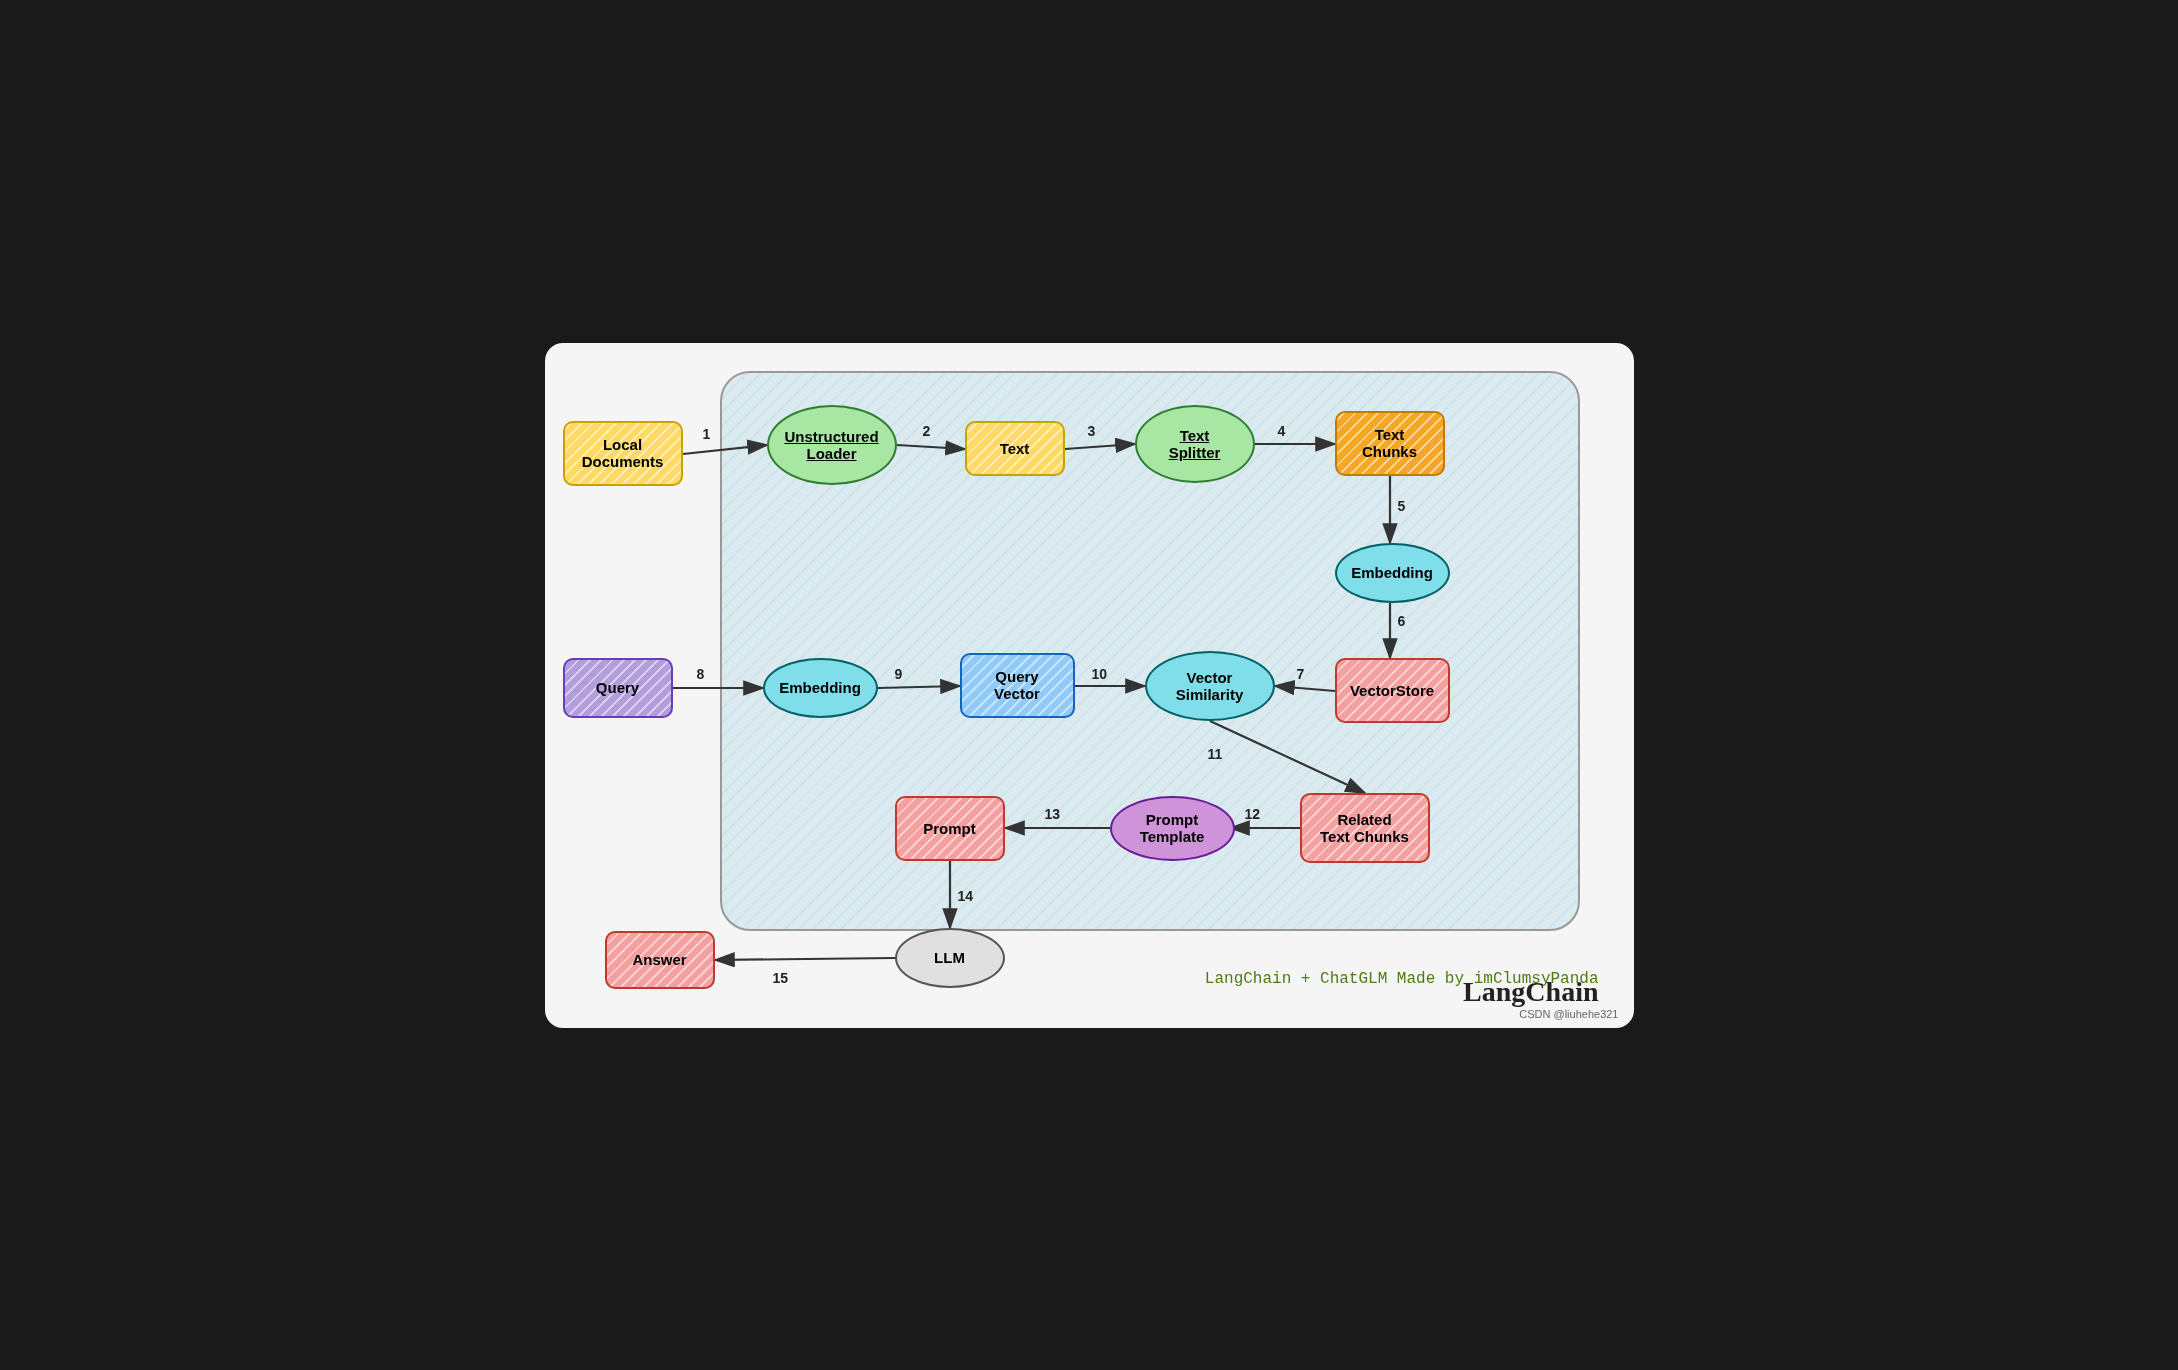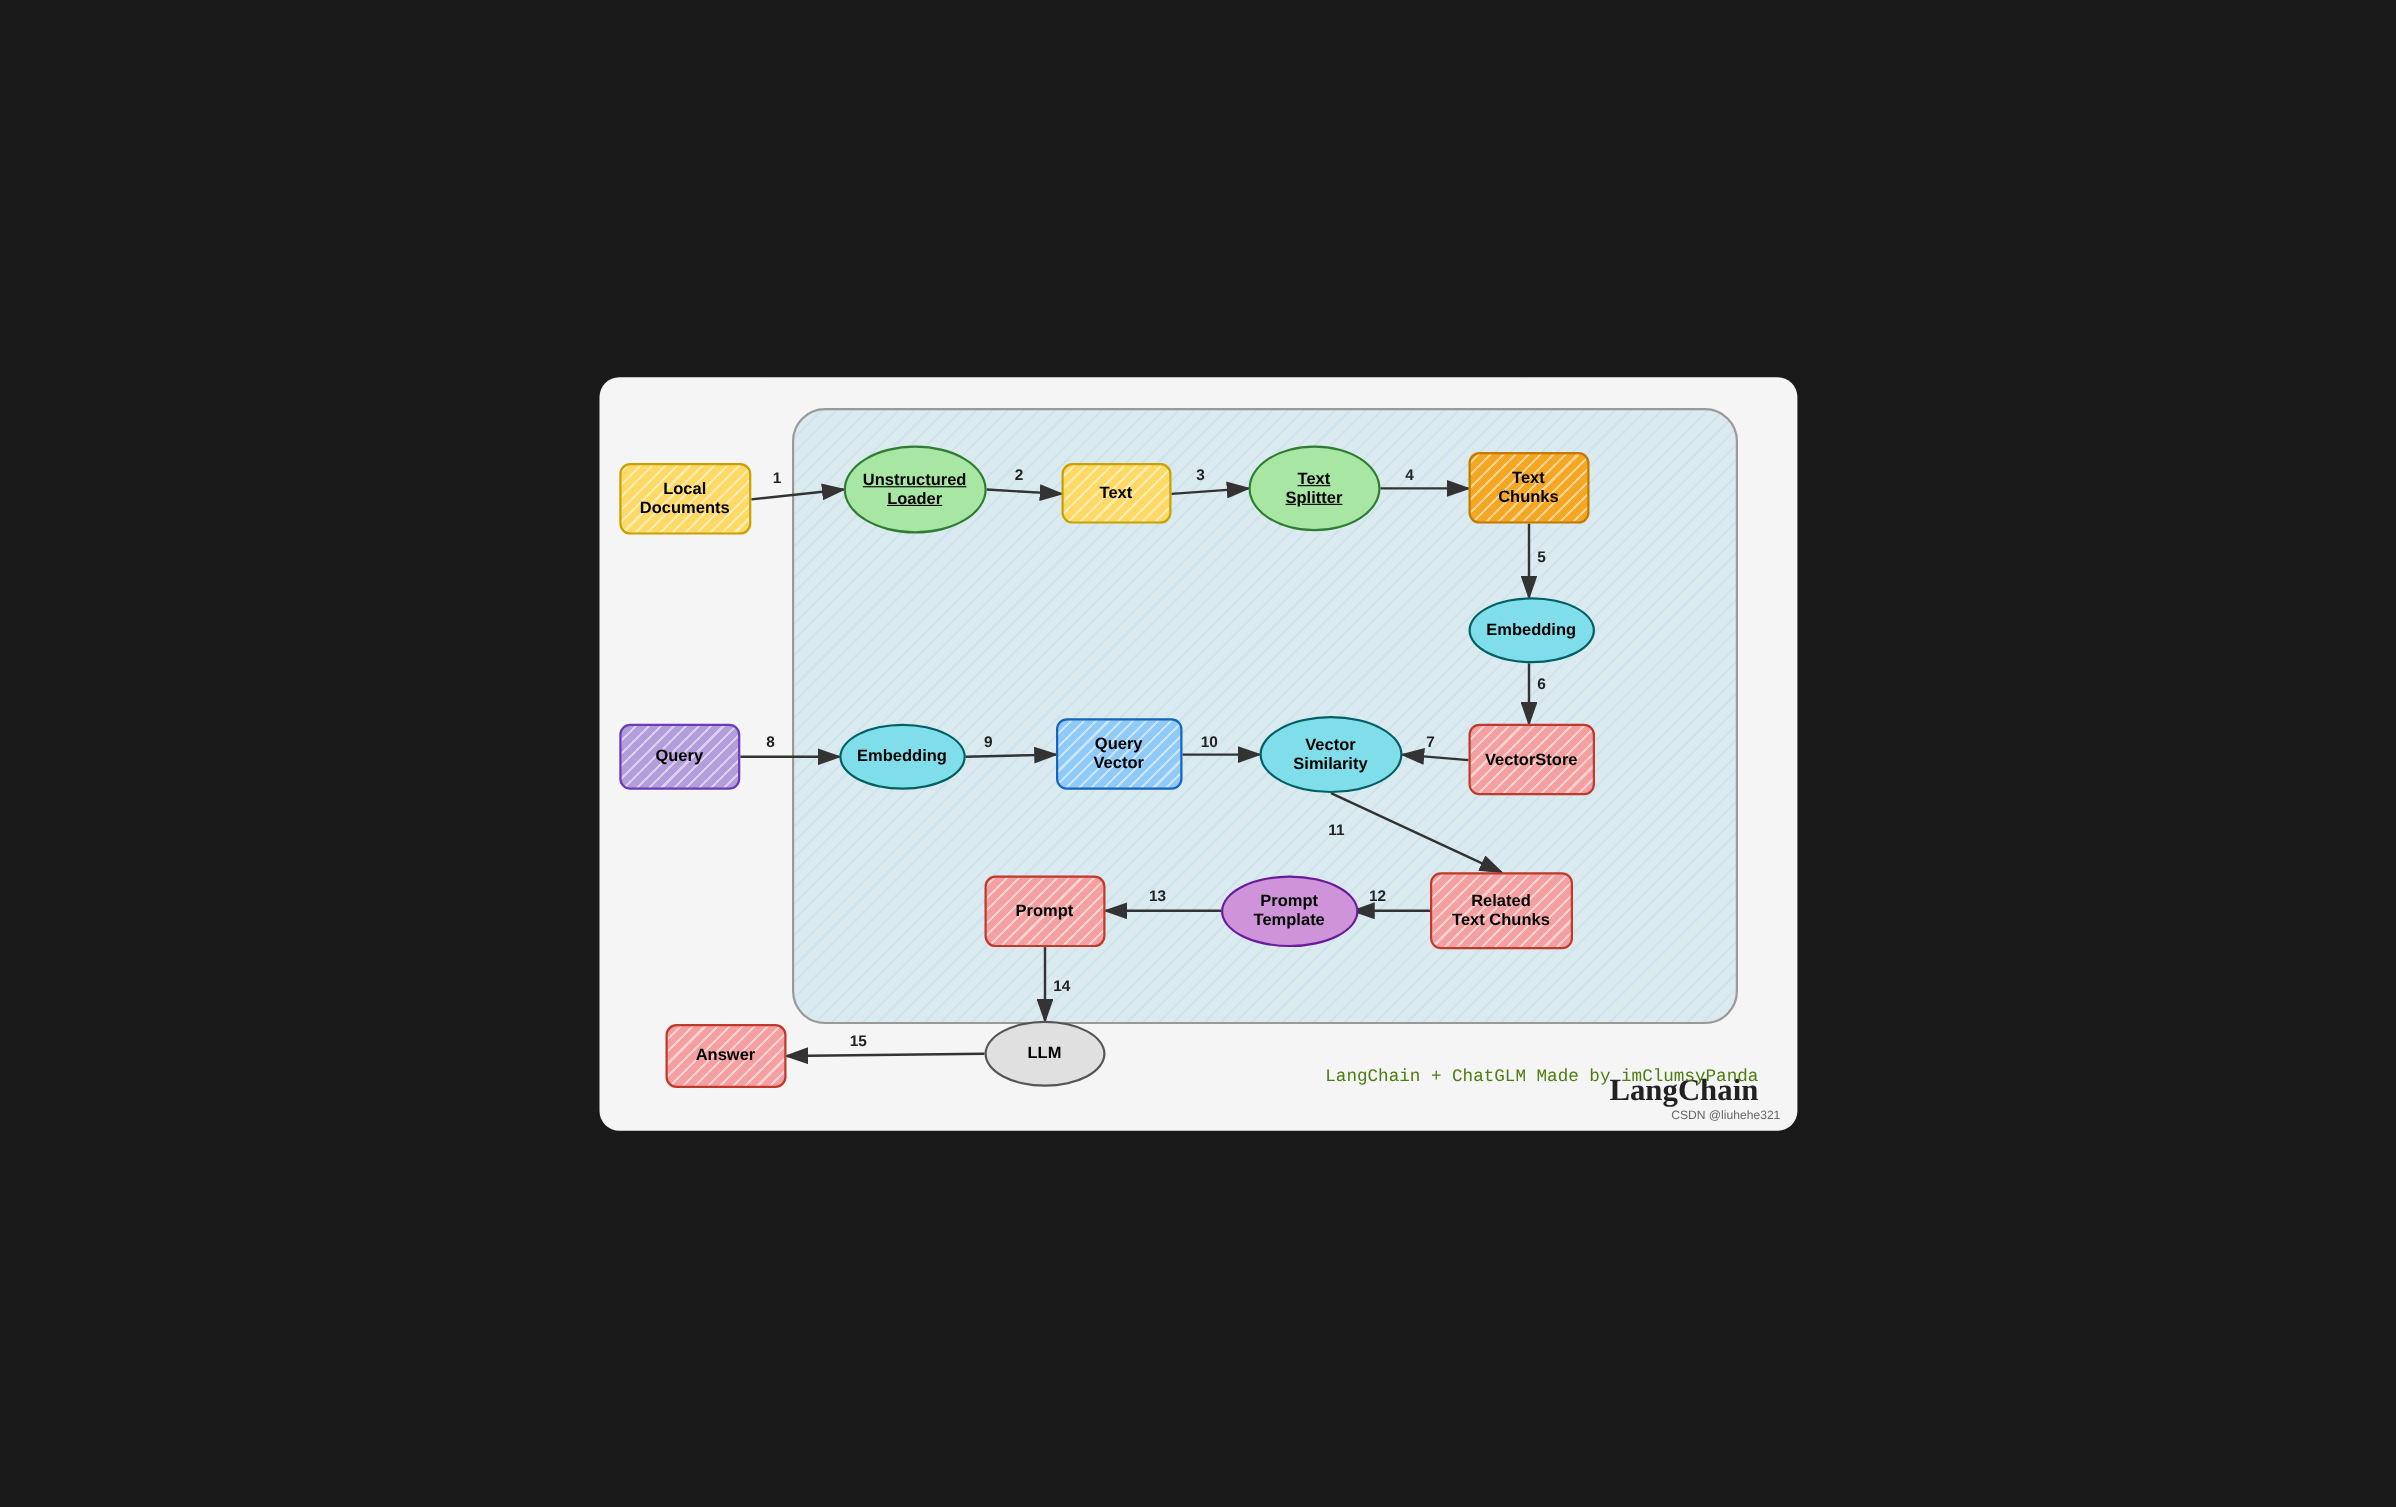--- a/index.html
+++ b/index.html
@@ -201,21 +201,21 @@
   <span class="arrow-label" style="left:853px; top:155px">5</span>
   <span class="arrow-label" style="left:853px; top:270px">6</span>
   <span class="arrow-label" style="left:752px; top:323px">7</span>
   <span class="arrow-label" style="left:152px; top:323px">8</span>
   <span class="arrow-label" style="left:350px; top:323px">9</span>
   <span class="arrow-label" style="left:547px; top:323px">10</span>
   <span class="arrow-label" style="left:663px; top:403px">11</span>
   <span class="arrow-label" style="left:700px; top:463px">12</span>
   <span class="arrow-label" style="left:500px; top:463px">13</span>
   <span class="arrow-label" style="left:413px; top:545px">14</span>
-  <span class="arrow-label" style="left:228px; top:595px">15</span>
+  <span class="arrow-label" style="left:228px; top:627px">15</span>
 
   <div class="node rect-node hatch-yellow" style="left:18px; top:78px; width:120px; height:65px;">
     <span style="white-space:pre-line;">Local
 Documents</span>
   </div>
 
   <div class="node ellipse-node ellipse-green" style="left:222px; top:62px; width:130px; height:80px;">
     <span style="white-space:pre-line;">Unstructured
 Loader</span>
   </div>

